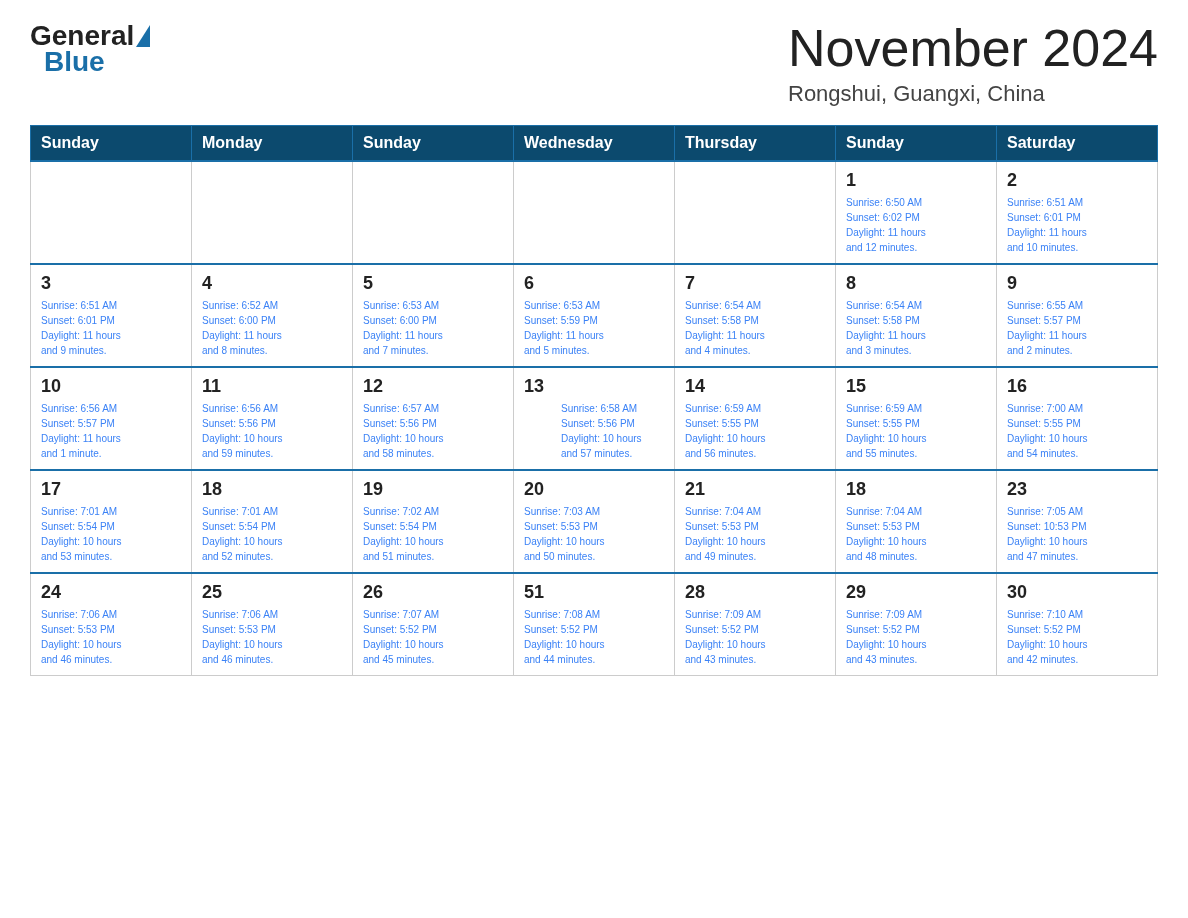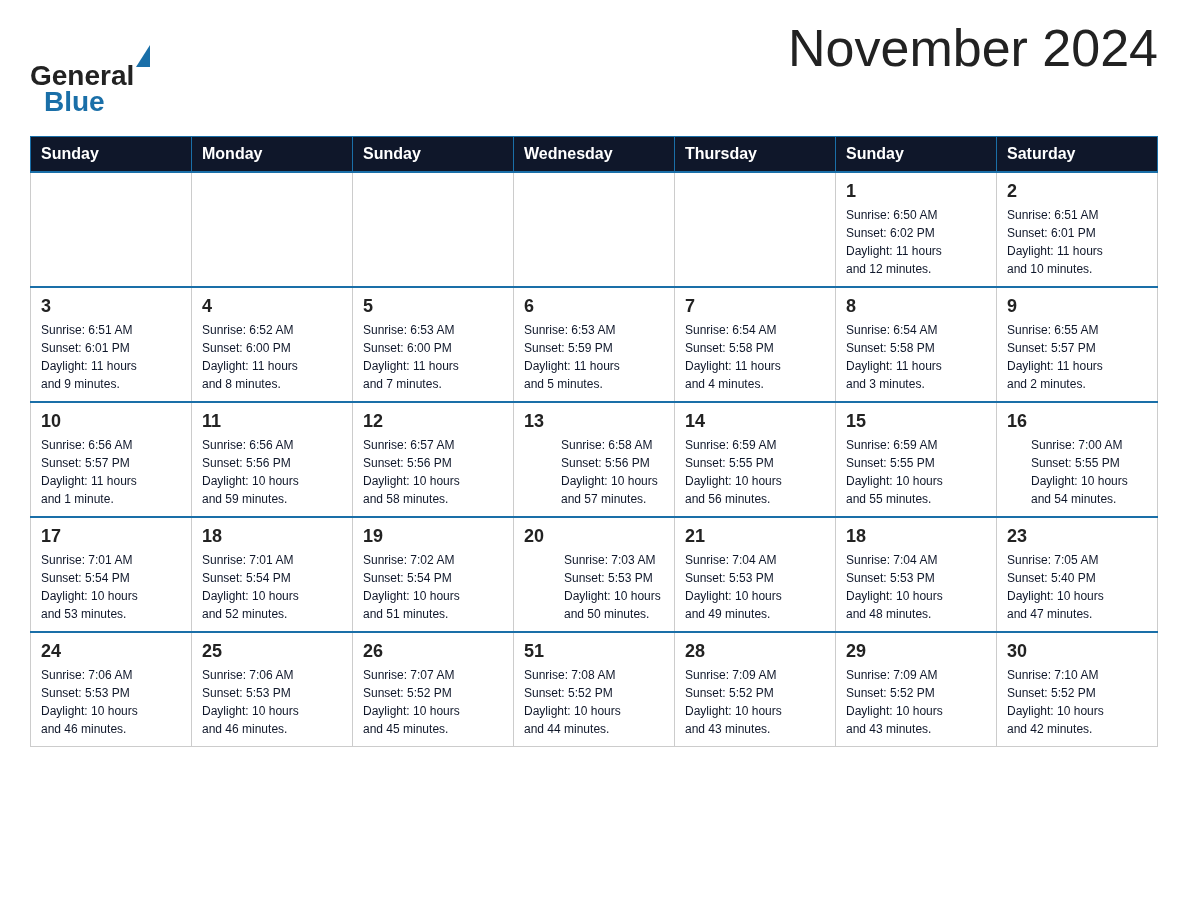--- a/index.html
+++ b/index.html
@@ -22,21 +22,21 @@
       flex-direction: column;
       align-items: flex-start;
     }
     .logo-text {
       display: flex;
       align-items: center;
       font-size: 28px;
       font-weight: bold;
       color: #222;
     }
-    .logo-general { color: #222; margin-top: 40px; }
+    .logo-general { color: #222; }
     .logo-triangle {
       width: 0; height: 0;
       border-left: 14px solid transparent;
       border-bottom: 22px solid #1a6fa8;
       margin: 0 2px;
       display: inline-block;
     }
     .logo-blue {
       color: #1a6fa8;
       font-size: 28px;
@@ -54,21 +54,21 @@
       font-size: 22px;
       color: #444;
       margin-top: 4px;
     }
     .calendar-table {
       width: 100%;
       border-collapse: collapse;
       border: 1px solid #bbb;
     }
     .calendar-table th {
-      background: #0f172a;
+      background: #0c4a6e;
       color: #fff;
       font-size: 16px;
       font-weight: bold;
       padding: 8px 10px;
       text-align: left;
       border: 1px solid #1a6fa8;
     }
     .calendar-table td {
       vertical-align: top;
       padding: 8px 10px;
@@ -80,22 +80,22 @@
     .calendar-table tr.week-row td {
       border-top: 2px solid #1a6fa8;
     }
     .day-number {
       font-size: 18px;
       font-weight: bold;
       color: #222;
       margin-bottom: 4px;
     }
     .day-info {
-      font-size: 12px;
-      color: #0f172a;
+      font-size: 10px;
+      color: #3b82f6;
       line-height: 1.5;
     }
     .empty-cell {
       background: #fff;
     }
   </style>
 </head>
 <body>
 
 <div class="header-area">
@@ -103,20 +103,21 @@
     <div class="logo-text">
       <span class="logo-general">General</span>
       <span class="logo-triangle"></span>
     </div>
     <div style="margin-top:-6px; margin-left:14px;">
       <span class="logo-blue">Blue</span>
     </div>
   </div>
   <div class="title-area">
     <div class="calendar-title">November 2024</div>
+    <div class="calendar-subtitle">Rongshui, Guangxi, China</div>
   </div>
 </div>
 
 <table class="calendar-table">
   <thead>
     <tr>
     <th>Sunday</th>
         <th>Monday</th>
         <th>Sunday</th>
         <th>Wednesday</th>
@@ -236,21 +237,21 @@
         </td>
         <td>
           <div class="day-number">15</div>
           <div class="day-info" style="white-space: pre-line;">Sunrise: 6:59 AM
 Sunset: 5:55 PM
 Daylight: 10 hours
 and 55 minutes.</div>
         </td>
         <td>
           <div class="day-number">16</div>
-          <div class="day-info" style="white-space: pre-line; margin-left: 24px;">Sunrise: 7:00 AM
+          <div class="day-info" style="white-space: pre-line;">Sunrise: 7:00 AM
 Sunset: 5:55 PM
 Daylight: 10 hours
 and 54 minutes.</div>
         </td>
       </tr>
       <tr class="week-row">
         <td>
           <div class="day-number">17</div>
           <div class="day-info" style="white-space: pre-line;">Sunrise: 7:01 AM
 Sunset: 5:54 PM
@@ -266,21 +267,21 @@
         </td>
         <td>
           <div class="day-number">19</div>
           <div class="day-info" style="white-space: pre-line;">Sunrise: 7:02 AM
 Sunset: 5:54 PM
 Daylight: 10 hours
 and 51 minutes.</div>
         </td>
         <td>
           <div class="day-number">20</div>
-          <div class="day-info" style="white-space: pre-line; margin-left: 40px;">Sunrise: 7:03 AM
+          <div class="day-info" style="white-space: pre-line;">Sunrise: 7:03 AM
 Sunset: 5:53 PM
 Daylight: 10 hours
 and 50 minutes.</div>
         </td>
         <td>
           <div class="day-number">21</div>
           <div class="day-info" style="white-space: pre-line;">Sunrise: 7:04 AM
 Sunset: 5:53 PM
 Daylight: 10 hours
 and 49 minutes.</div>
@@ -288,21 +289,21 @@
         <td>
           <div class="day-number">18</div>
           <div class="day-info" style="white-space: pre-line;">Sunrise: 7:04 AM
 Sunset: 5:53 PM
 Daylight: 10 hours
 and 48 minutes.</div>
         </td>
         <td>
           <div class="day-number">23</div>
           <div class="day-info" style="white-space: pre-line;">Sunrise: 7:05 AM
-Sunset: 5:40 PM
+Sunset: 10:53 PM
 Daylight: 10 hours
 and 47 minutes.</div>
         </td>
       </tr>
       <tr class="week-row">
         <td>
           <div class="day-number">24</div>
           <div class="day-info" style="white-space: pre-line;">Sunrise: 7:06 AM
 Sunset: 5:53 PM
 Daylight: 10 hours

